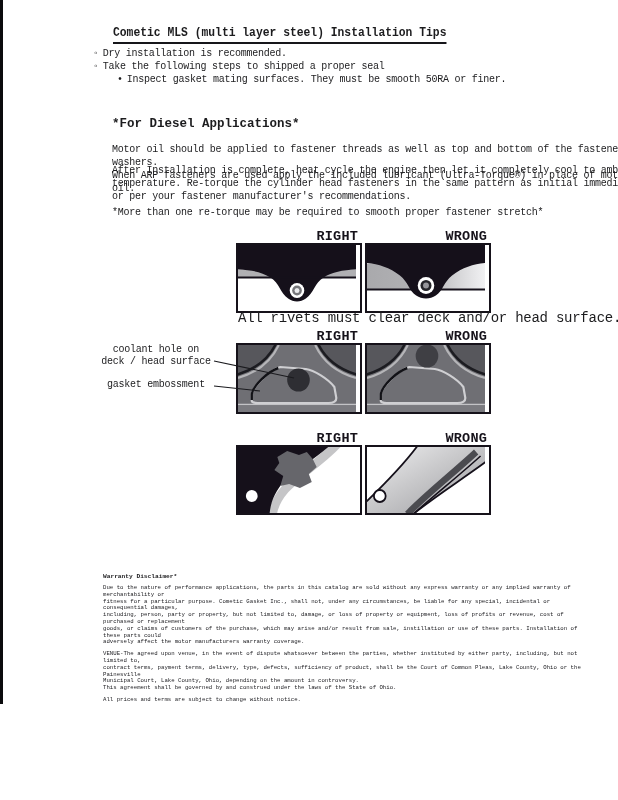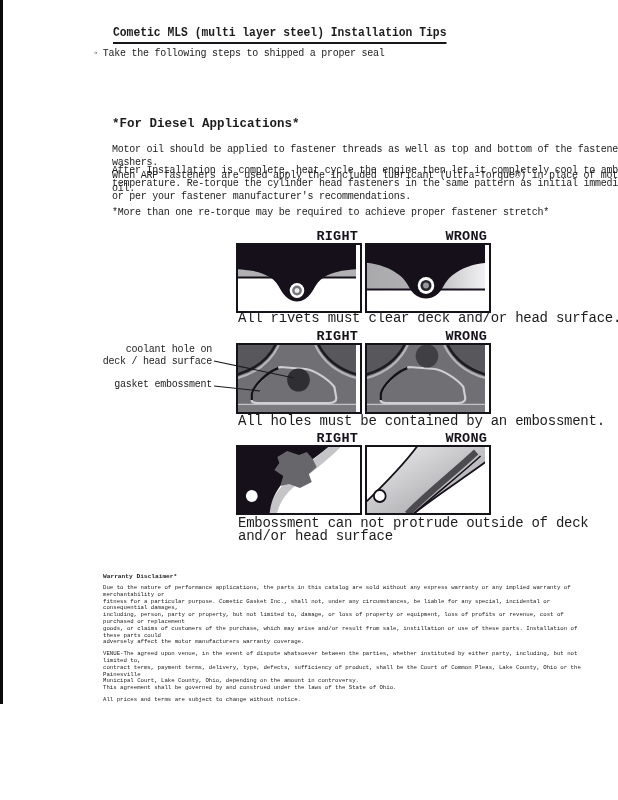--- a/index.html
+++ b/index.html
@@ -23,50 +23,52 @@
   .p1{top:133px;margin-top:10px;} .p2{top:164px;} .p3{top:206px;}
 
   .dlabel{position:absolute;width:122px;text-align:right;font-size:13.5px;font-weight:bold;
           letter-spacing:0.2px;color:#16121a;}
   .dbox{position:absolute;width:122px;border:2px solid #16121a;background:#fff;box-sizing:content-box;
         line-height:0;}
   .dbox svg{display:block;width:118px;}
   .caption{position:absolute;left:238px;font-size:14px;letter-spacing:-0.25px;line-height:13px;
            white-space:pre-line;color:#1c1c1e;}
 
-  .ann{position:absolute;width:112px;left:100px;text-align:right;font-size:10px;
+  .ann{position:absolute;width:112px;left:100px;text-align:center;font-size:10px;
        letter-spacing:-0.25px;line-height:11.5px;white-space:pre-line;}
   .annA{top:344px;} .annB{top:379px;}
   .overlay{position:absolute;left:0;top:0;width:618px;height:800px;pointer-events:none;z-index:6;}
 
   .legal{position:absolute;left:103px;top:573px;width:482px;}
   .legal h4{margin:0 0 5px 0;font-size:6.2px;line-height:7px;}
   .legal p{margin:5px 0 0 0;font-size:5.7px;line-height:6.8px;white-space:pre-line;color:#222226;}
 
   .code{position:absolute;left:384px;top:756px;font-size:13px;letter-spacing:0.3px;color:#15803d;}
 </style>
 </head>
 <body>
 
 <div class="page">
   <div class="edge"></div>
 
   <div class="title">Cometic MLS (multi layer steel) Installation Tips</div>
 
   <div class="tips">
+    <div class="row b">Dry installation is recommended.</div>
     <div class="row b">Take the following steps to shipped a proper seal</div>
+    <div class="row sb">Inspect gasket mating surfaces.  They must be smooth 50RA or finer.</div>
   </div>
 
   <div class="h2">*For Diesel Applications*</div>
   <div class="para p1">Motor oil should be applied to fastener threads as well as top and bottom of the fastener washers.
 When ARP fasteners are used apply the included lubricant (Ultra-Torque®) in place of motor oil.</div>
   <div class="para p2">After Installation is complete, heat cycle the engine then let it completely cool to ambient
 temperature. Re-torque the cylinder head fasteners in the same pattern as initial immediately
 or per your fastener manufacturer's recommendations.</div>
-  <div class="para p3">*More than one re-torque may be required to achieve proper fastener stretch*</div>
+  <div class="para p3">*More than one re-torque may be required to smooth proper fastener stretch*</div>
 
   <div class="dlabel" style="left:236px;top:229px">RIGHT</div>
   <div class="dlabel" style="left:365px;top:229px">WRONG</div>
 
   <div class="dbox" style="left:236px;top:243px">
     <svg viewBox="0 0 120 66" width="118" height="66" preserveAspectRatio="none">
       <rect x="0" y="25" width="120" height="7.5" fill="#b0b0b3"></rect>
       <path d="M0,0 H120 V24.5 C106,25 96,27 87,32.5 C78,38 77,48 69,53.5 C63.5,57.5 56.5,57.5 51,53.5 C43,48 42,38 33,32.5 C24,27 14,25 0,24.5 Z" fill="#15101a"></path>
       <line x1="0" y1="32.5" x2="120" y2="32.5" stroke="#15101a" stroke-width="2.2"></line>
       <circle cx="60" cy="45.5" r="7.4" fill="#ffffff"></circle>
@@ -126,21 +128,20 @@
       <path d="M122,30 C104,25 89,15 81,-2 L122,-2 Z" fill="#57575c"></path>
       <path d="M122,30 C104,25 89,15 81,-2" stroke="#1c1c21" stroke-width="2.6" fill="none"></path>
       <path d="M120,33 C102,28 87,17.5 78.5,0" stroke="#b5b5b8" stroke-width="2.2" fill="none"></path>
       <line x1="0" y1="59.5" x2="120" y2="59.5" stroke="#c3c3c6" stroke-width="1.4"></line>
       <rect x="0" y="60.2" width="120" height="6.8" fill="#7a7a7f"></rect>
       <path d="M14,56 L14,49 C16,40 33,25 43,22 L69,24 C77,25 92,34 98,42 L100,53 C100,57 96,58 92,58 L20,58 C16,58 14,57 14,56 Z" stroke="#cfcfd2" stroke-width="2.2" fill="none"></path>
       <path d="M14,55 L14,49 C16,40 30,27 41,23" stroke="#121217" stroke-width="2.4" fill="none"></path>
       <circle cx="61" cy="11" r="11.5" fill="#3f3f44"></circle>
     </svg>
   </div>
-  <div class="caption" style="top:415px">All holes must be contained by an embossment.</div>
 
   <div class="dlabel" style="left:236px;top:431px">RIGHT</div>
   <div class="dlabel" style="left:365px;top:431px">WRONG</div>
 
   <div class="dbox" style="left:236px;top:445px">
     <svg viewBox="0 0 120 66" width="118" height="66" preserveAspectRatio="none">
       <rect x="0" y="0" width="120" height="66" fill="#ffffff"></rect>
       <path d="M101,-3 C84,15 60,29 48,42 C40,51 36,59 35,68" stroke="#c5c5c7" stroke-width="9" fill="none"></path>
       <path d="M-2,-2 L94,-2 C80,11 58,23 47,34 C38,44 33,55 32,68 L-2,68 Z" fill="#15101a"></path>
       <path d="M40,10 L50,4 L62,8 L70,5 L76,12 L80,20 L72,27 L75,35 L63,41 L52,37 L43,39 L46,29 L37,23 L42,16 Z" fill="#66666b"></path>
@@ -157,22 +158,20 @@
             <stop offset="1" stop-color="#e4e4e6"></stop>
         </linearGradient>
       </defs>
       <rect x="0" y="0" width="120" height="66" fill="#ffffff"></rect>
       <path d="M52,-2 L122,-2 L122,14 C96,33 68,50 46,68 L-2,68 L-2,56 C20,35 38,17 52,-2 Z" fill="url(#g3w)" stroke="#15101a" stroke-width="1.8"></path>
       <path d="M111,5 C88,26 62,46 41,67" stroke="#4b4b50" stroke-width="6.5" fill="none"></path>
       <path d="M115.5,9 C92,30 66,50 45,69" stroke="#15101a" stroke-width="1.6" fill="none"></path>
       <circle cx="13" cy="49" r="6" fill="#ffffff" stroke="#15101a" stroke-width="1.8"></circle>
     </svg>
   </div>
-  <div class="caption" style="top:517px">Embossment can not protrude outside of deck
-and/or head surface</div>
 
   <svg class="overlay">
     <line x1="214" y1="361" x2="294" y2="378" stroke="#1a1a1e" stroke-width="1.1"></line>
     <line x1="214" y1="386" x2="260" y2="391" stroke="#1a1a1e" stroke-width="1.1"></line>
   </svg>
 
   <div class="legal">
     <h4>Warranty Disclaimer*</h4>
     <p>Due to the nature of performance applications, the parts in this catalog are sold without any express warranty or any implied warranty of merchantability or
 fitness for a particular purpose.  Cometic Gasket Inc., shall not, under any circumstances, be liable for any special, incidental or consequential damages,

